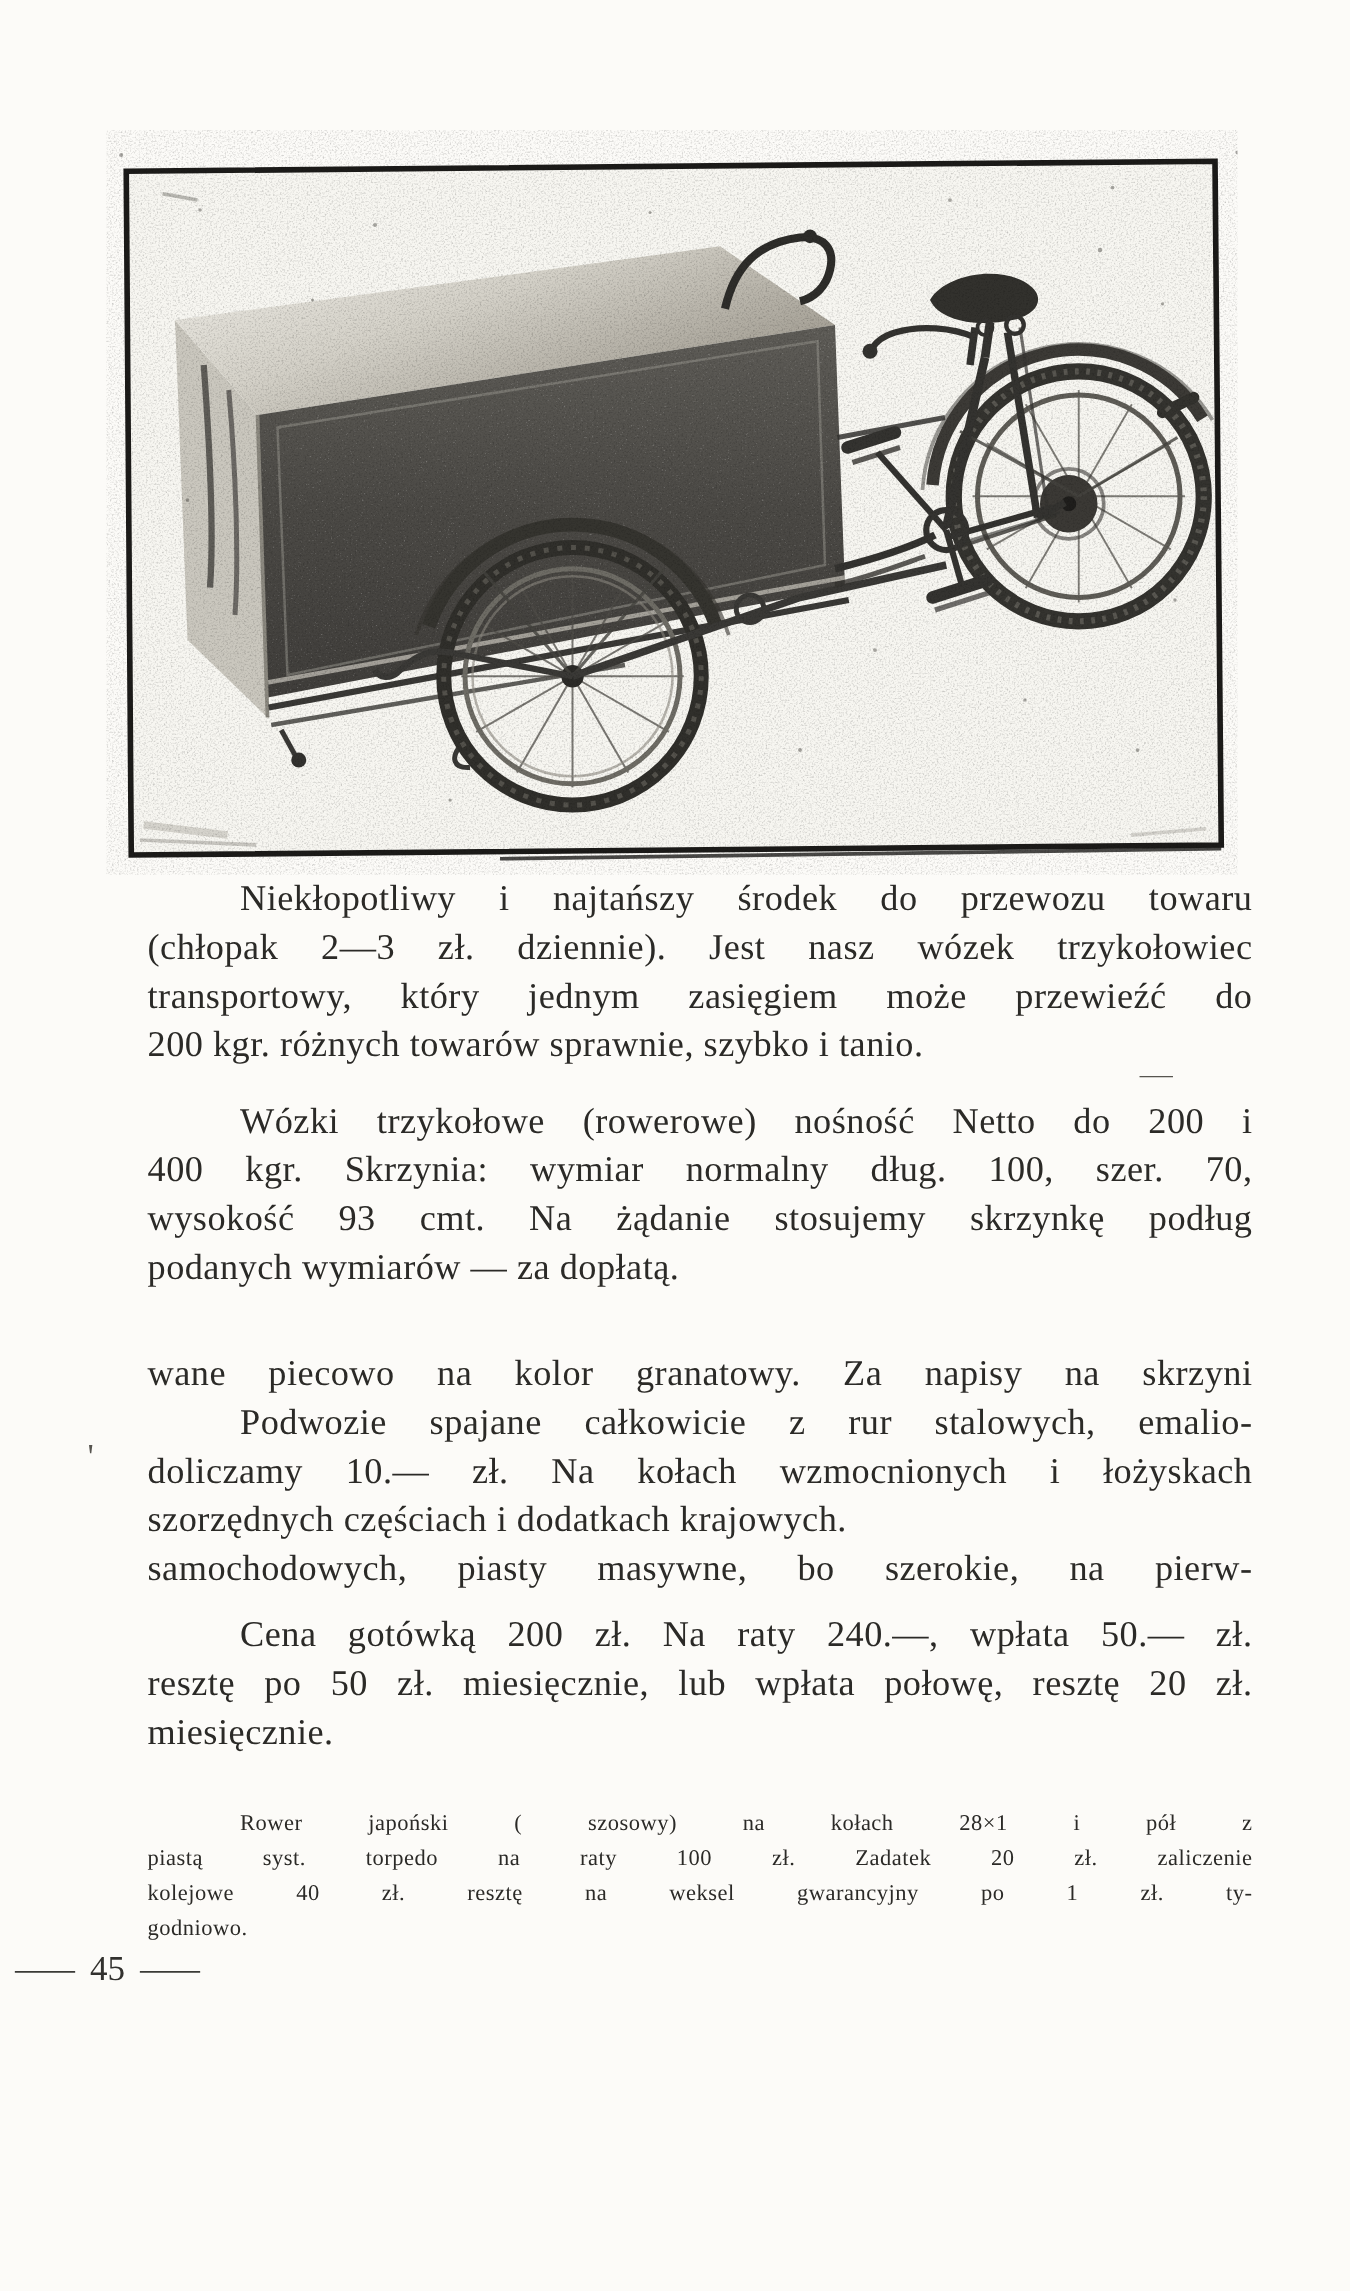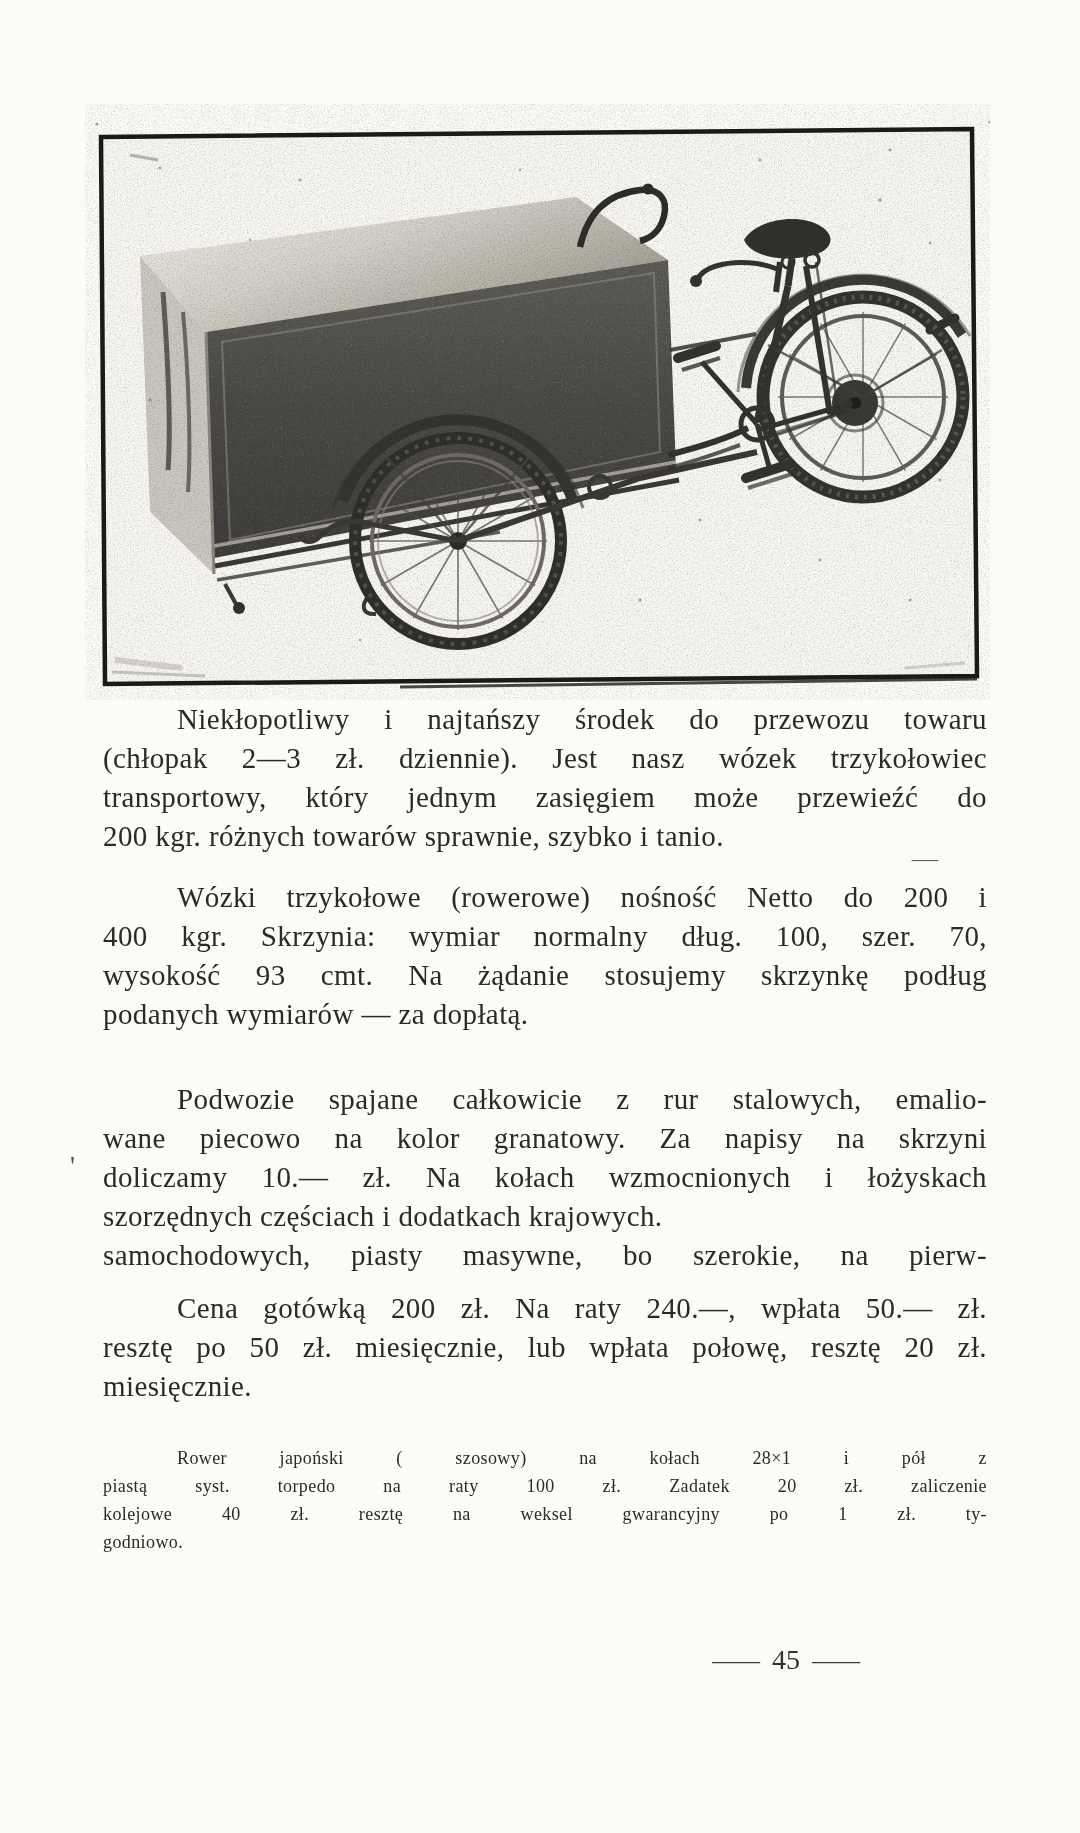--- a/index.html
+++ b/index.html
@@ -9,40 +9,40 @@
     margin:0 auto;
     background:#fcfbf8;
     overflow:hidden;
     font-family:"Liberation Serif","DejaVu Serif",serif;
     color:#2b2a27;
   }
   
   .photo-wrap{position:absolute;left:85px;top:100px;width:905px;height:600px;}
   .photo-wrap svg{display:block;width:100%;height:100%;}
   
-  .textblock{position:absolute;left:103px;top:700px;width:884px;}
+  .textblock{position:absolute;left:118px;top:700px;width:884px;}
   .para{margin:0;}
   .para .line{
     text-align:justify;
     text-align-last:justify;
     letter-spacing:.4px;
     white-space:normal;
   }
   .para.normal .line{font-size:29px;line-height:39px;}
   .para.tight  .line{font-size:18px;line-height:28px;}
   .line.last{text-align-last:left;}
   .line.indent{text-indent:74px;}
   .textblock .para:nth-child(2){margin-top:22px;}
   .textblock .para:nth-child(3){margin-top:46px;}
   .textblock .para:nth-child(4){margin-top:14px;}
   .textblock .para:nth-child(5){margin-top:38px;}
   
   .footer{
-    position:absolute;left:0;top:1644px;width:872px;
-    text-align:right;font-size:28px;color:#32312e;
+    position:absolute;left:0;top:1560px;width:872px;
+    text-align:left;font-size:28px;color:#32312e;
   }
   .footer .dash{
     display:inline-block;
     transform:scaleX(1.7);
     margin:0 22px;
     color:#3a3a37;
   }
   
   .artifact{position:absolute;color:#56544f;}
   .artifact.stray-dash{left:914px;top:846px;font-size:22px;transform:scaleX(1.2);}
@@ -227,22 +227,22 @@
         <div class="line">transportowy, który jednym zasięgiem może przewieźć do</div>
         <div class="line last">200 kgr. różnych towarów sprawnie, szybko i tanio.</div>
       </div>
       <div class="para normal">
         <div class="line indent">Wózki trzykołowe (rowerowe) nośność Netto do 200 i</div>
         <div class="line">400 kgr. Skrzynia: wymiar normalny dług. 100, szer. 70,</div>
         <div class="line">wysokość 93 cmt. Na żądanie stosujemy skrzynkę podług</div>
         <div class="line last">podanych wymiarów — za dopłatą.</div>
       </div>
       <div class="para normal">
+        <div class="line">wane piecowo na kolor granatowy. Za napisy na skrzyni</div>
         <div class="line indent">Podwozie spajane całkowicie z rur stalowych, emalio-</div>
-        <div class="line">wane piecowo na kolor granatowy. Za napisy na skrzyni</div>
         <div class="line">doliczamy 10.— zł. Na kołach wzmocnionych i łożyskach</div>
         <div class="line last">szorzędnych częściach i dodatkach krajowych.</div>
         <div class="line">samochodowych, piasty masywne, bo szerokie, na pierw-</div>
       </div>
       <div class="para normal">
         <div class="line indent">Cena gotówką 200 zł. Na raty 240.—, wpłata 50.— zł.</div>
         <div class="line">resztę po 50 zł. miesięcznie, lub wpłata połowę, resztę 20 zł.</div>
         <div class="line last">miesięcznie.</div>
       </div>
       <div class="para tight">

